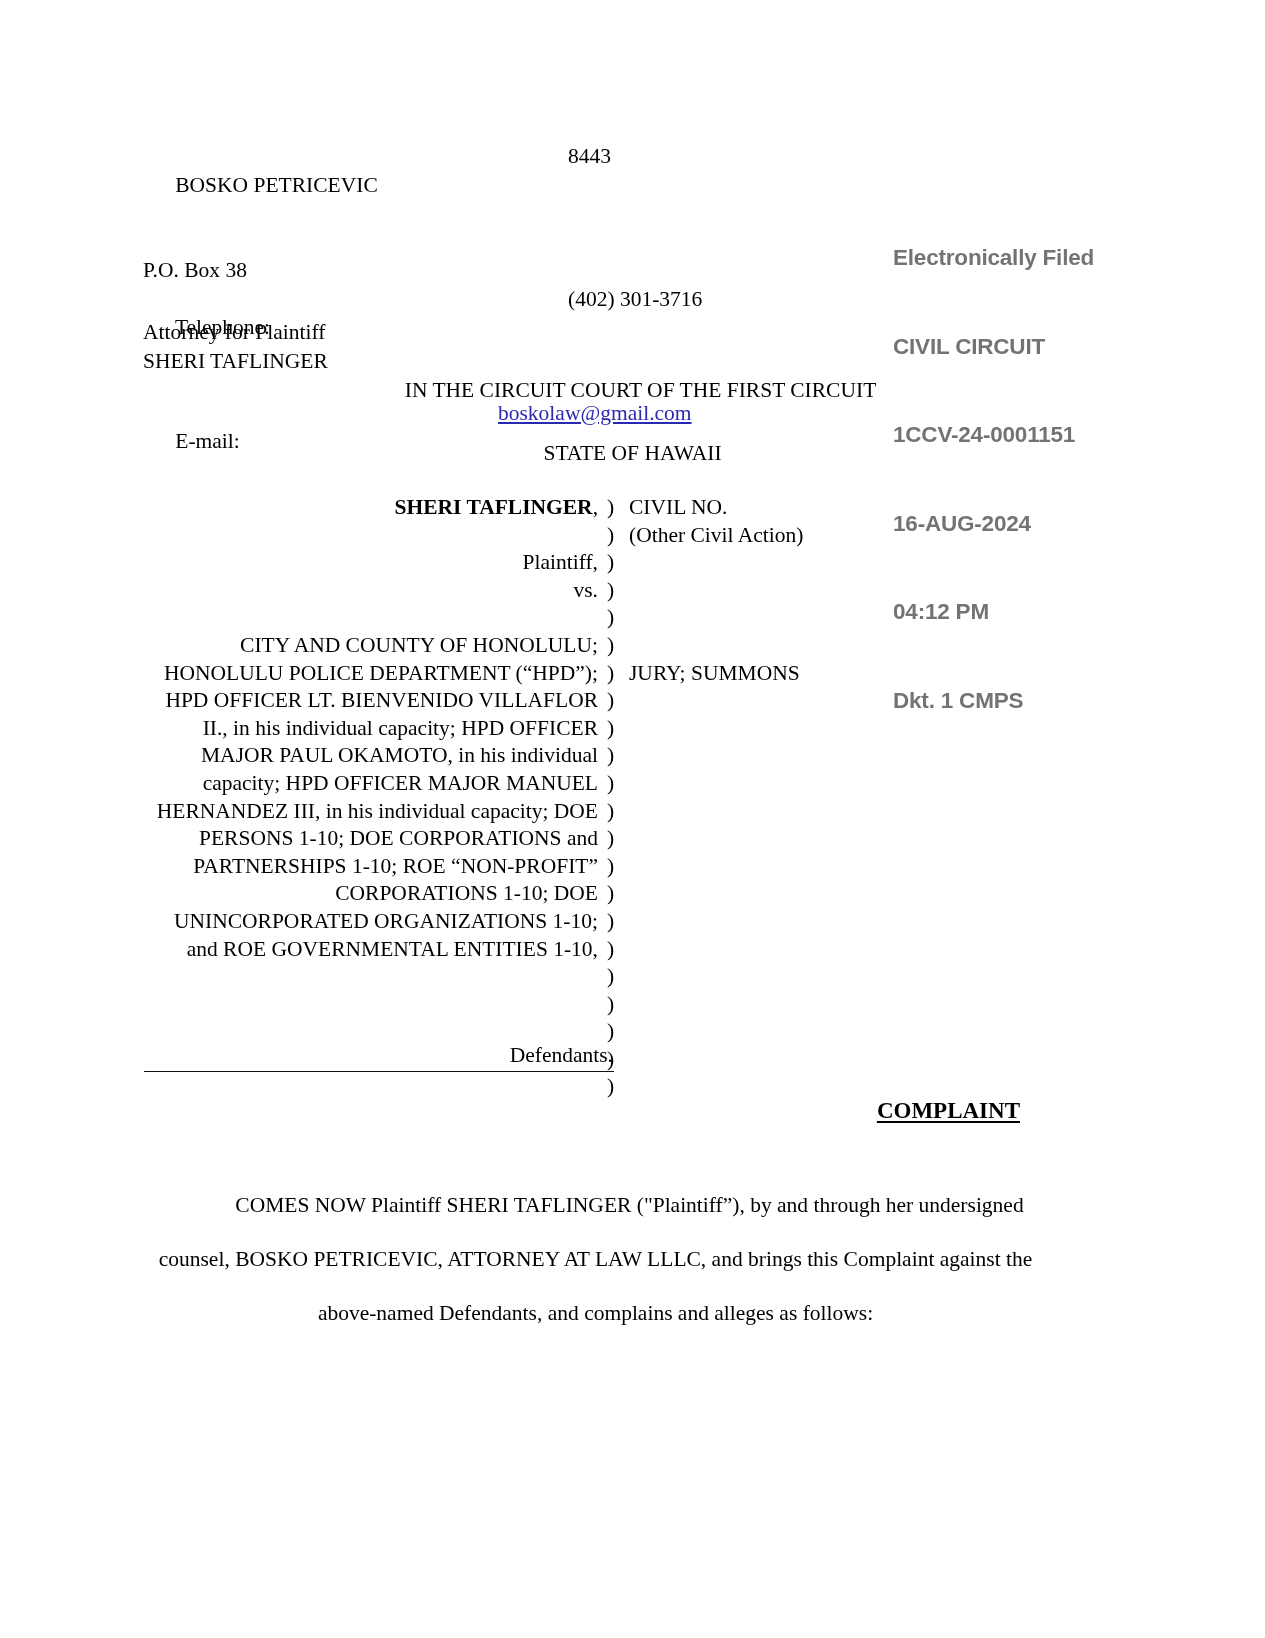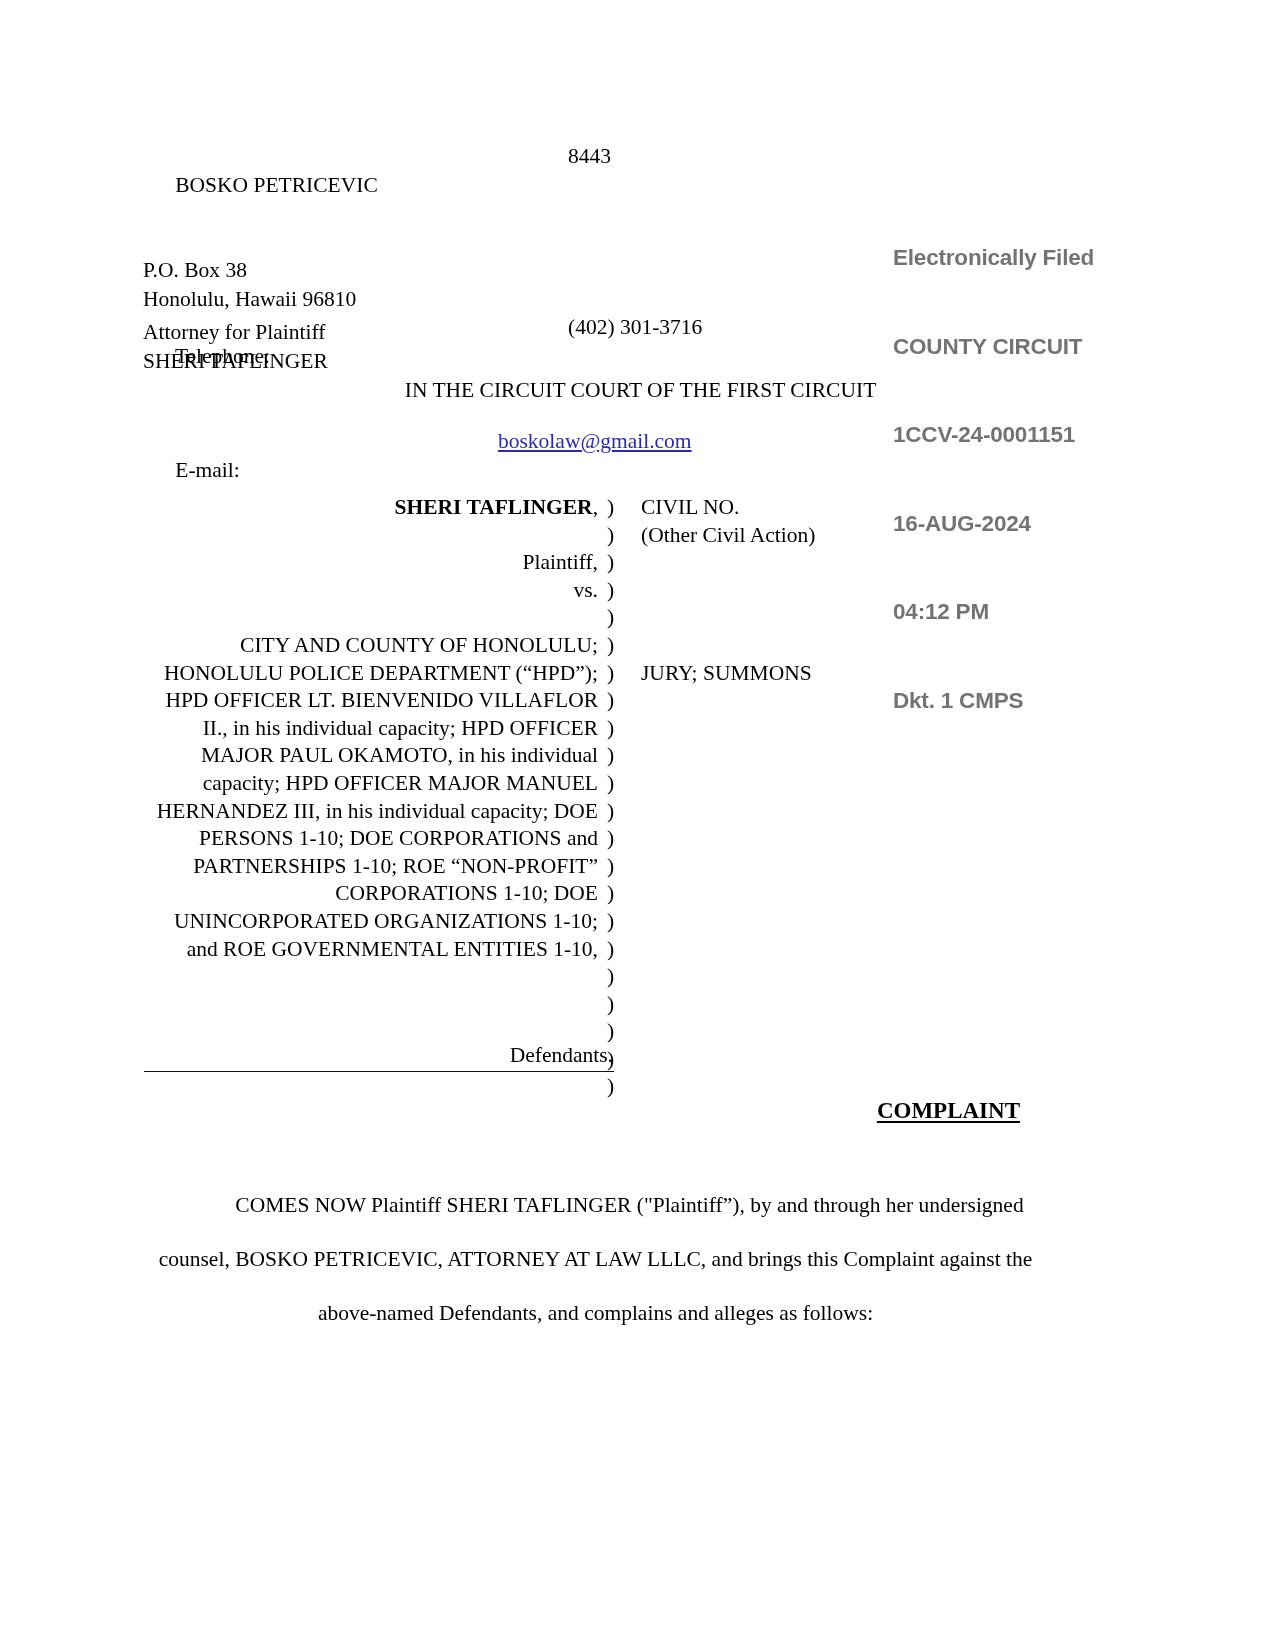--- a/index.html
+++ b/index.html
@@ -108,21 +108,21 @@
   .caption-paren div { height: 27.6px; }
   .plaintiff-name { font-weight: bold; }
   .indent-plaintiff {
     padding-left: 218px;
   }
   .indent-vs {
     padding-left: 143px;
   }
   .blank-line { height: 27.6px; }
 
-  .caption-right .rline { height: 27.6px; margin-left: 12px; }
+  .caption-right .rline { height: 27.6px; }
   .caption-right .rline.spacer { visibility: hidden; }
 
   .defendants-label {
     position: absolute;
     left: 143px;
     top: 1043px;
     width: 470px;
     text-align: right;
     font-size: 21.5px;
   }
@@ -166,46 +166,46 @@
 <body>
 
 <div class="page">
 
   <div class="attorney-block">
     <div class="attorney-line">
       <span>BOSKO PETRICEVIC</span>
       <span class="rightcol">8443</span>
     </div>
     <div class="attorney-line">P.O. Box 38</div>
-    <div class="attorney-line">Honolulu, Hawaii 96810</div>
     <div class="attorney-line">
       <span>Telephone:</span>
       <span class="rightcol phone">(402) 301-3716</span>
     </div>
     <div class="attorney-line">
       <span>E-mail:</span>
       <span class="rightcol mail email-link" style="color: rgb(42, 42, 176);">boskolaw@gmail.com</span>
     </div>
   </div>
 
   <div class="attorney-for">
     <div>Attorney for Plaintiff</div>
     <div>SHERI TAFLINGER</div>
   </div>
 
   <div class="efile-stamp" style="color: #737373;">
     <div>Electronically Filed</div>
-    <div>COUNTY CIRCUIT</div>
+    <div>CIVIL CIRCUIT</div>
     <div>1CCV-24-0001151</div>
     <div>16-AUG-2024</div>
     <div>04:12 PM</div>
     <div>Dkt. 1 CMPS</div>
   </div>
 
   <div class="court-heading line1">IN THE CIRCUIT COURT OF THE FIRST CIRCUIT</div>
+  <div class="court-heading line2">STATE OF HAWAII</div>
 
   <div class="caption">
     <div class="caption-left">
       <div><span class="plaintiff-name">SHERI TAFLINGER</span><span>,</span></div>
       <div class="blank-line"></div>
       <div class="indent-plaintiff">Plaintiff,</div>
       <div class="indent-vs">vs.</div>
       <div class="blank-line"></div>
       <div id="defendants-list"><span class="defname">CITY AND COUNTY OF HONOLULU; HONOLULU POLICE DEPARTMENT</span><span> (“HPD”); </span><span class="defname">HPD OFFICER LT. BIENVENIDO VILLAFLOR II</span><span>., in his individual capacity; </span><span class="defname">HPD OFFICER MAJOR PAUL OKAMOTO,</span><span> in his individual capacity; </span><span class="defname">HPD OFFICER MAJOR MANUEL HERNANDEZ III</span><span>, in his individual capacity; DOE PERSONS 1-10; DOE CORPORATIONS and PARTNERSHIPS 1-10; ROE “NON-PROFIT” CORPORATIONS 1-10; DOE UNINCORPORATED ORGANIZATIONS 1-10; and ROE GOVERNMENTAL ENTITIES 1-10,</span></div>
     </div>

